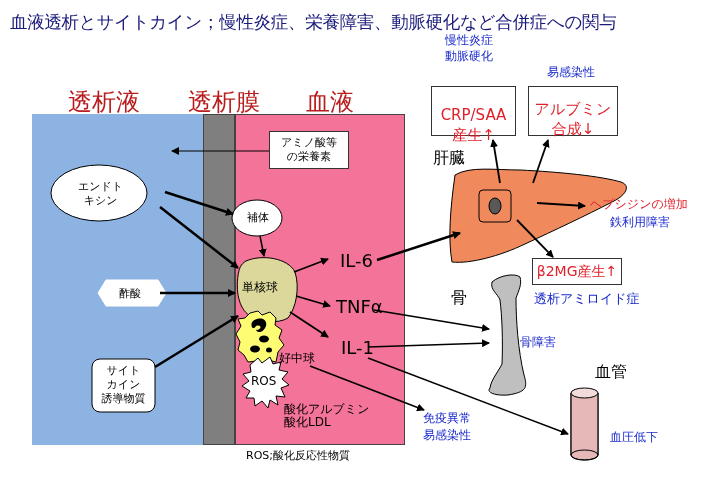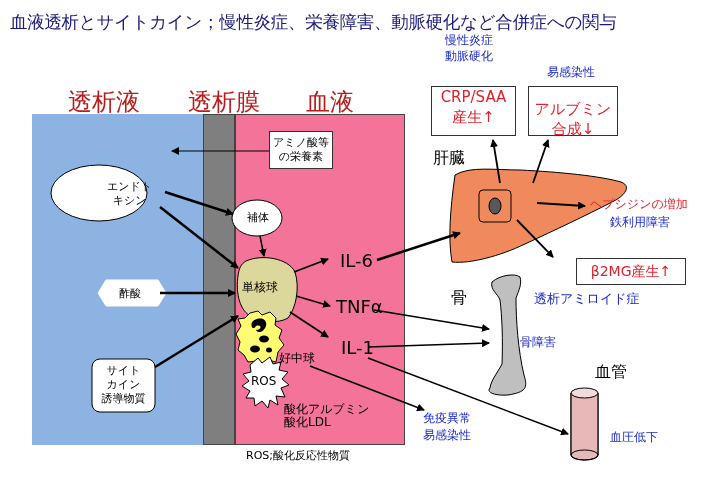--- a/index.html
+++ b/index.html
@@ -90,51 +90,51 @@
   <ellipse cx="584.5" cy="455" rx="13.5" ry="5" fill="none" stroke="#000" stroke-width="1" stroke-dasharray="0"></ellipse>
   <line x1="571" y1="393" x2="571" y2="455" stroke="#000" stroke-width="1"></line>
   <line x1="598" y1="393" x2="598" y2="455" stroke="#000" stroke-width="1"></line>
   <ellipse cx="584.5" cy="393" rx="13.5" ry="5" fill="#f2dcdb" stroke="#000" stroke-width="1"></ellipse>
 
   <line x1="368" y1="358" x2="568" y2="434" stroke="#000" stroke-width="1.5" marker-end="url(#ah)"></line>
 
   <line x1="310" y1="366" x2="424" y2="410" stroke="#000" stroke-width="1.5" marker-end="url(#ah)"></line>
 </svg>
 
-<div class="txt small" style="left:78px;top:180px;text-align:center;white-space:pre-line;margin-left:29px;">エンドト
+<div class="txt small" style="left:78px;top:180px;text-align:center;white-space:pre-line;">エンドト
 キシン</div>
 <div class="txt small" style="left:119px;top:287px;">酢酸</div>
 <div class="txt small" style="left:93px;top:364px;width:61px;text-align:center;white-space:pre-line;">サイト
 カイン
 誘導物質</div>
 
-<div class="box small" style="left:269px;top:131px;width:64px;height:38px;padding-top:4px;white-space:pre-line;">アミノ酸等
+<div class="box small" style="left:269px;top:131px;width:80px;height:38px;padding-top:4px;white-space:pre-line;">アミノ酸等
 の栄養素</div>
 <div class="txt small" style="left:247px;top:211px;">補体</div>
 <div class="txt" style="left:242px;top:279px;font-size:12px;">単核球</div>
 <div class="txt" style="left:279px;top:350px;font-size:12px;">好中球</div>
 <div class="txt" style="left:251px;top:374px;font-size:12px;">ROS</div>
 <div class="txt" style="left:284px;top:403px;font-size:12px;line-height:13px;white-space:pre-line;">酸化アルブミン
 酸化LDL</div>
 
 <div class="txt" style="left:340px;top:250px;font-size:18px;">IL-6</div>
 <div class="txt" style="left:336px;top:296px;font-size:18px;">TNFα</div>
 <div class="txt" style="left:341px;top:337px;font-size:18px;">IL-1</div>
 
 <div class="txt blue" style="left:445px;top:32px;font-size:12px;line-height:16px;text-align:center;white-space:pre-line;">慢性炎症
 動脈硬化</div>
 <div class="txt blue" style="left:547px;top:64px;font-size:12px;">易感染性</div>
-<div class="box red" style="left:431px;top:86px;width:85px;height:50px;font-size:15px;line-height:20px;padding-top:0;white-space:pre-line;">CRP/SAA
+<div class="box red" style="left:431px;top:86px;width:85px;height:50px;font-size:15px;line-height:20px;padding-top:18px;white-space:pre-line;">CRP/SAA
 産生↑</div>
 <div class="box red" style="left:528px;top:86px;width:90px;height:50px;font-size:15px;line-height:20px;padding-top:12px;white-space:pre-line;">アルブミン
 合成↓</div>
 <div class="txt" style="left:433px;top:148px;font-size:16px;">肝臓</div>
 <div class="txt red" style="left:590px;top:196px;font-size:12px;">ヘプシジンの増加</div>
 <div class="txt blue" style="left:610px;top:214px;font-size:12px;">鉄利用障害</div>
-<div class="box red" style="left:532px;top:258px;width:110px;height:27px;font-size:14px;line-height:25px;margin-left:44px;">β2MG産生↑</div>
+<div class="box red" style="left:532px;top:258px;width:90px;height:27px;font-size:14px;line-height:25px;">β2MG産生↑</div>
 <div class="txt blue" style="left:534px;top:290px;font-size:13px;">透析アミロイド症</div>
 
 <div class="txt" style="left:451px;top:288px;font-size:16px;">骨</div>
 <div class="txt blue" style="left:520px;top:334px;font-size:12px;">骨障害</div>
 <div class="txt" style="left:595px;top:362px;font-size:16px;">血管</div>
 <div class="txt blue" style="left:610px;top:429px;font-size:12px;">血圧低下</div>
 <div class="txt blue" style="left:423px;top:410px;font-size:12px;line-height:17px;white-space:pre-line;">免疫異常
 易感染性</div>
 
 <div class="txt" style="left:246px;top:448px;font-size:11px;">ROS;酸化反応性物質</div>

